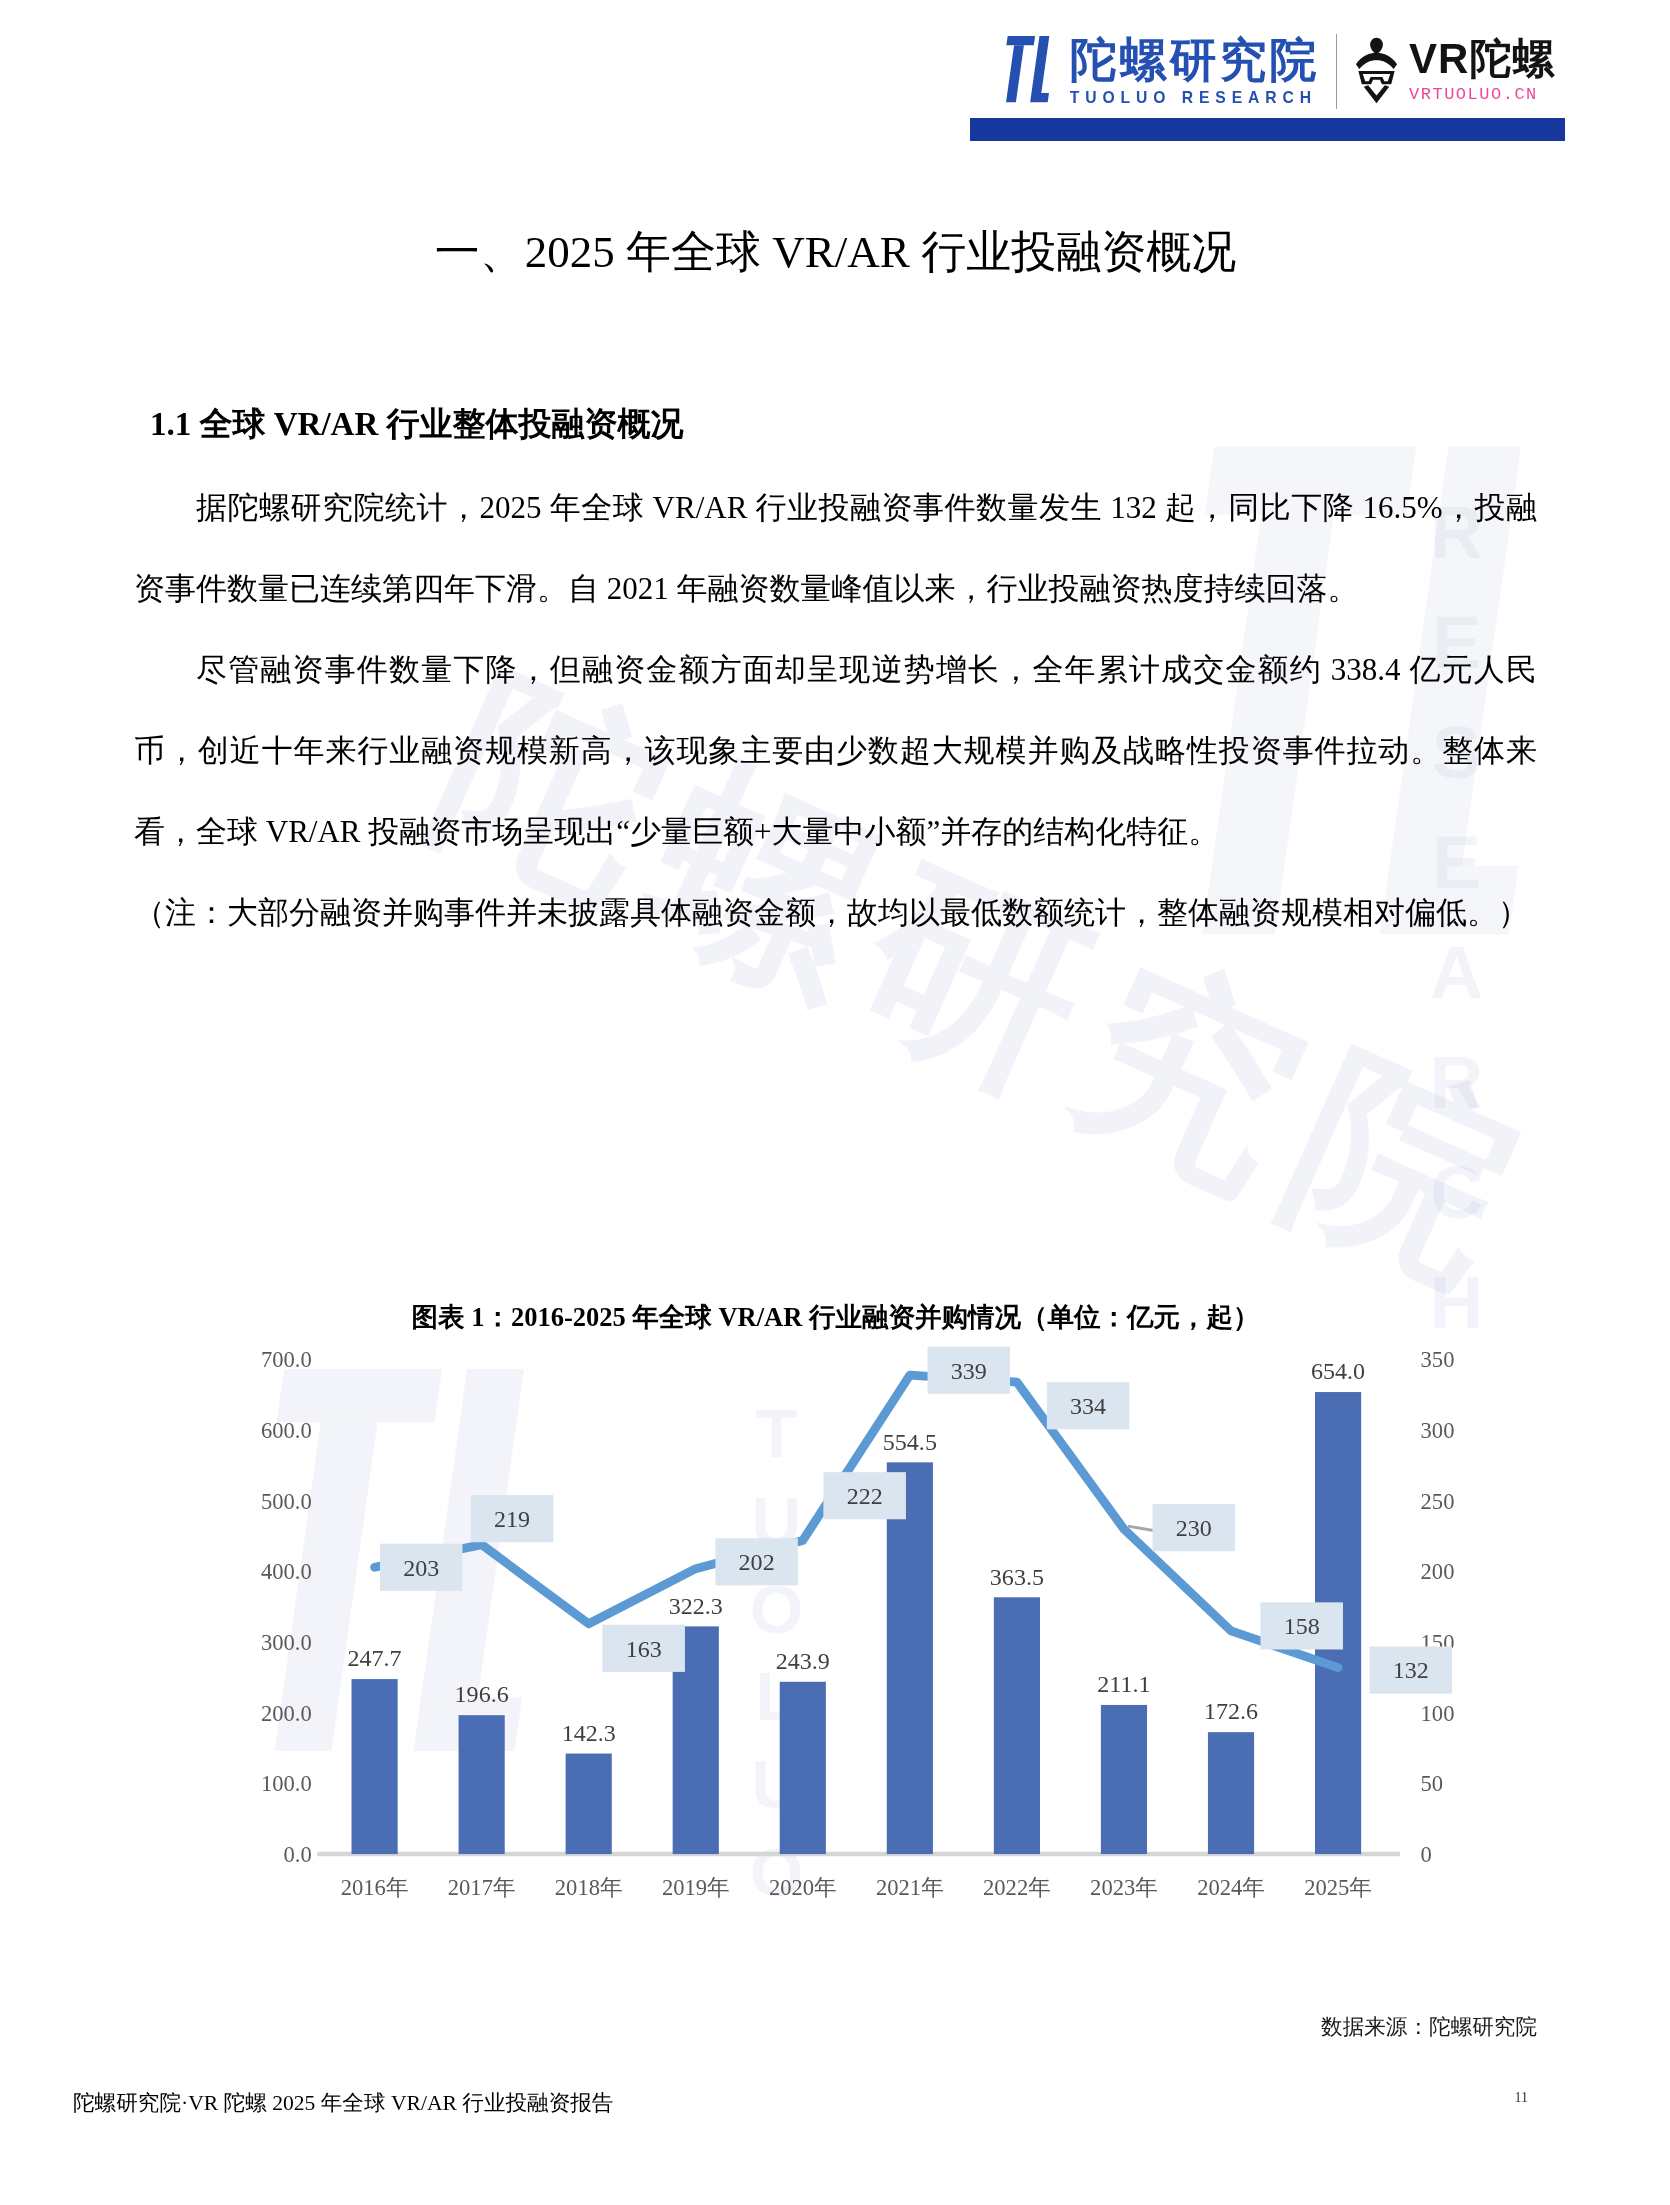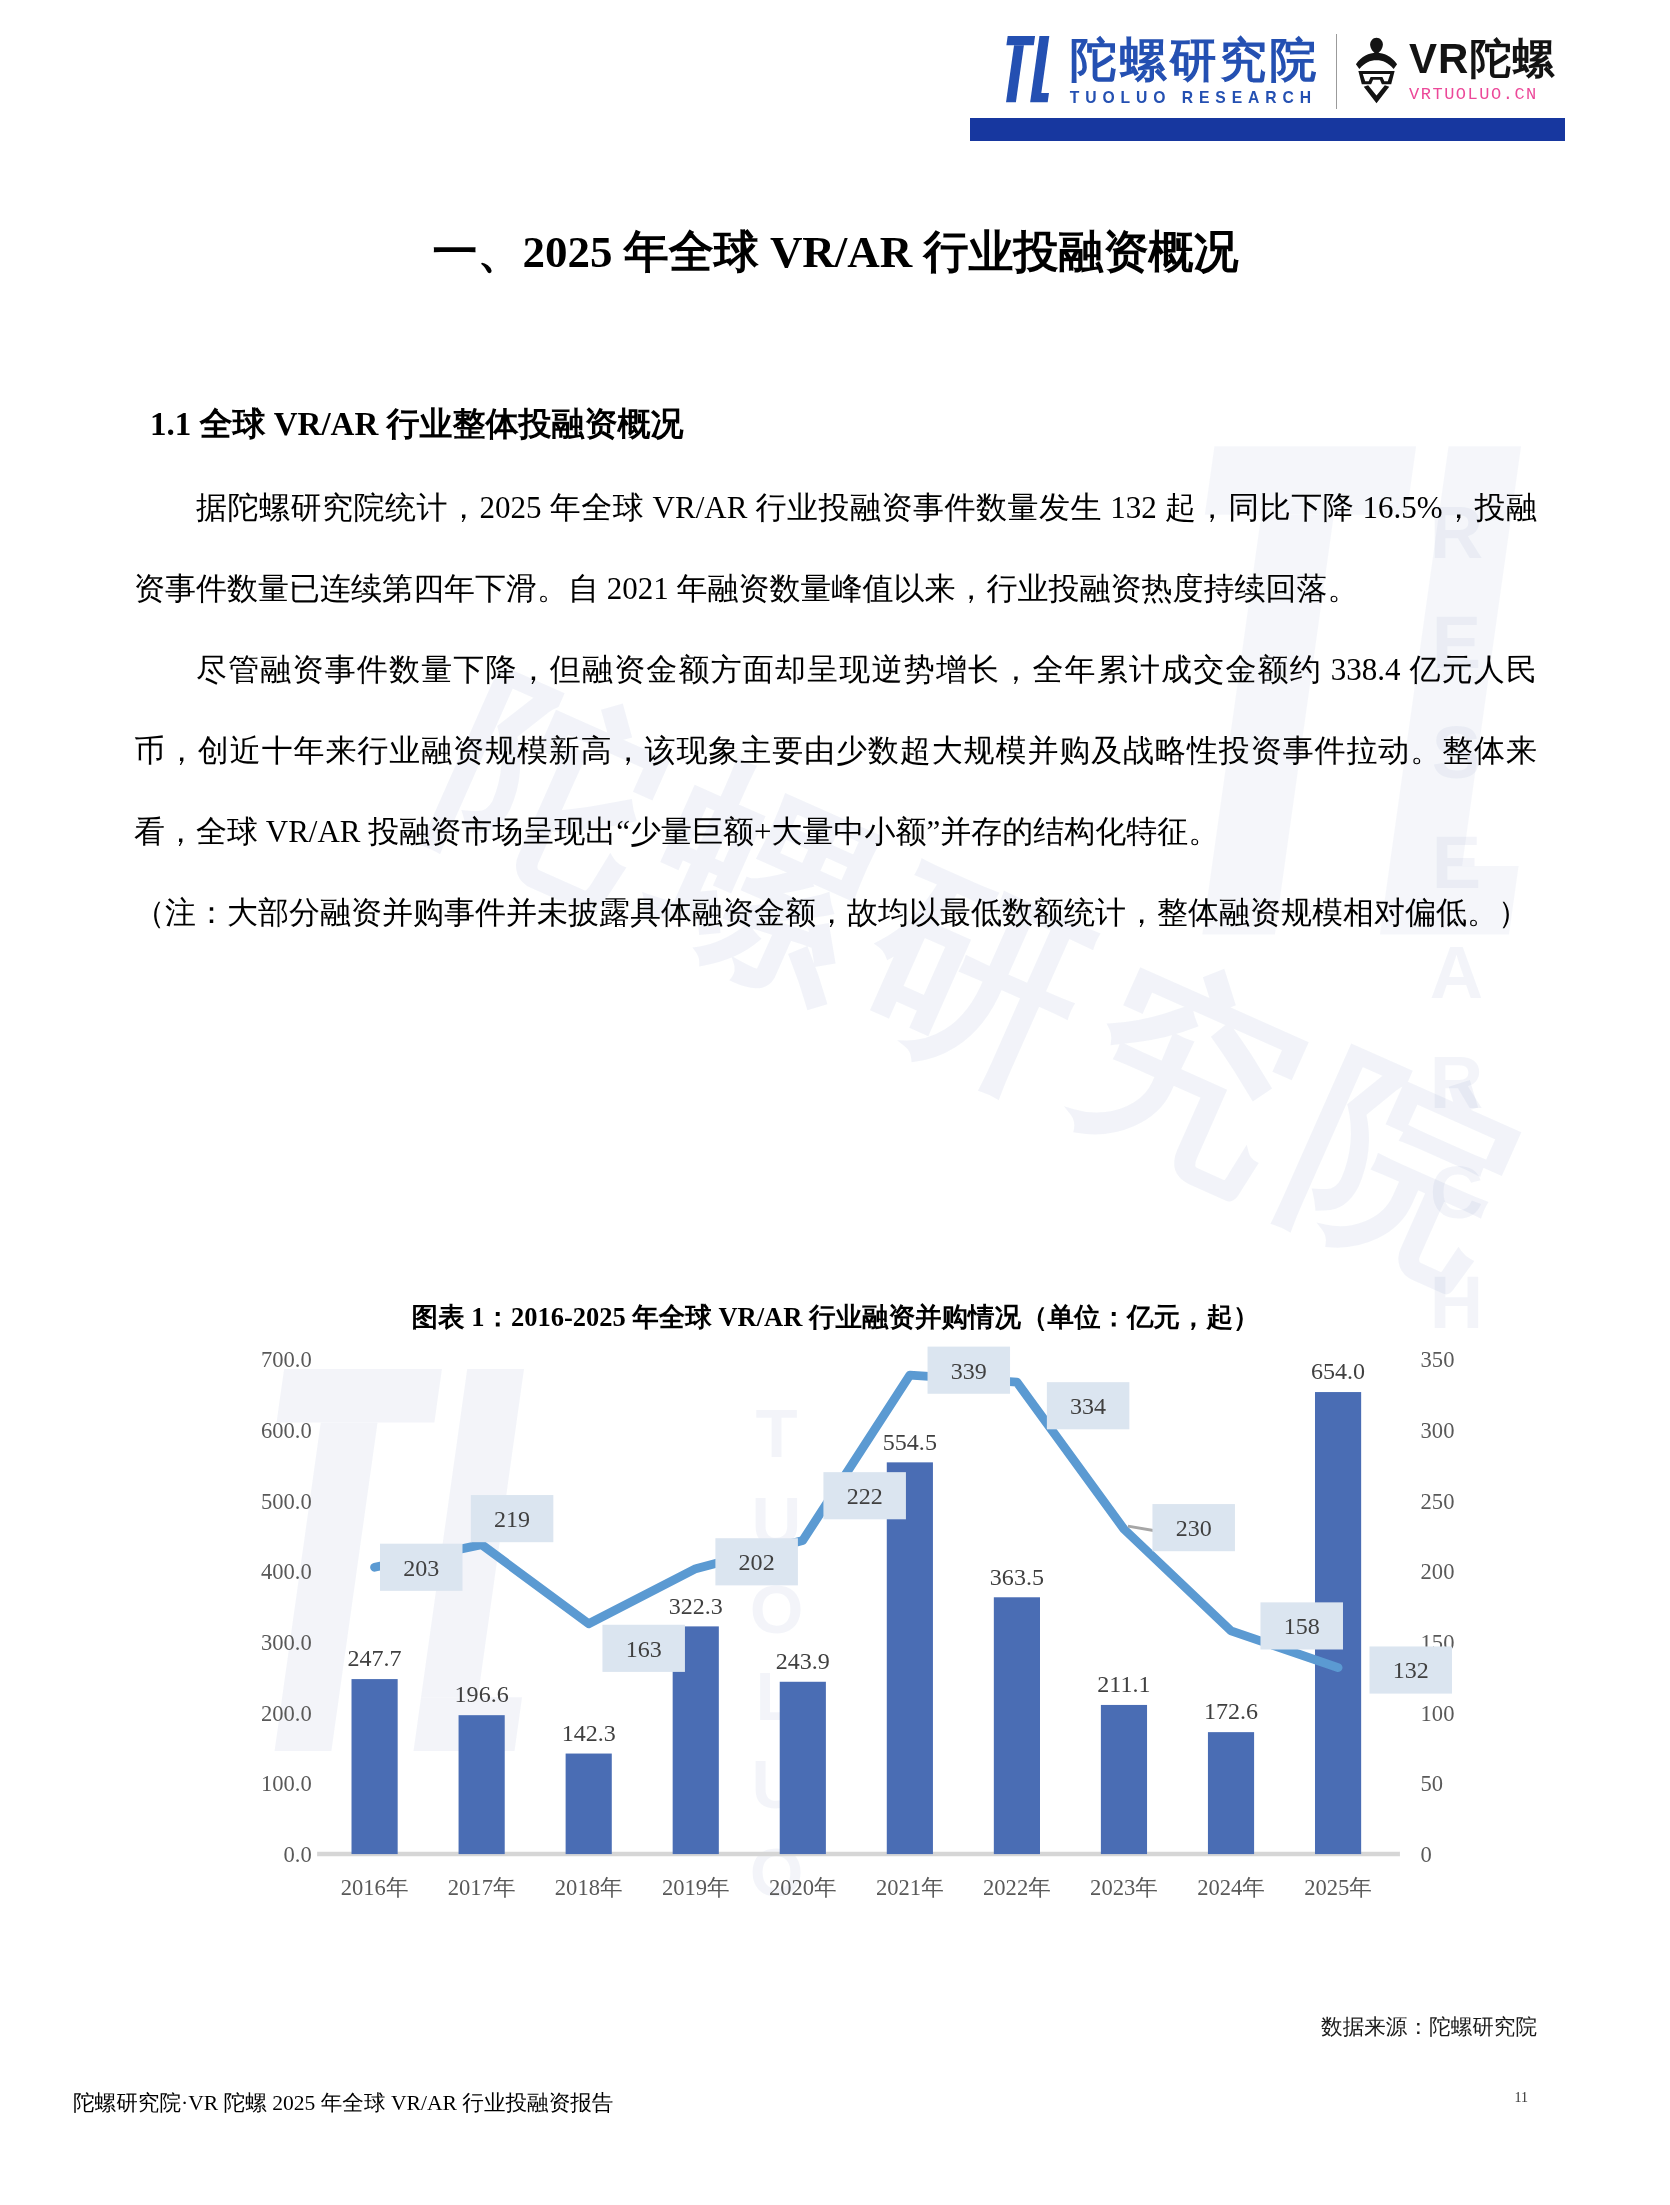--- a/index.html
+++ b/index.html
@@ -51,21 +51,21 @@
   .brand2-site {
     font-family:Liberation Mono, monospace;
     font-size:17px; letter-spacing:1.5px; color:#ec4899; margin-top:5.9px; white-space:nowrap;
   }
   .hdr-bar { position:absolute; left:970px; top:118px; width:595px; height:22.6px;
              background:#17379f; z-index:2; }
 
   
   .doc-title {
     position:absolute; left:0; top:227px; width:100%; z-index:1;
-    text-align:center; font-size:45px; font-weight:bold; line-height:1.15; margin:0;
+    text-align:center; font-size:45px; font-weight:normal; line-height:1.15; margin:0;
   }
   .sec-heading {
     position:absolute; left:134px; top:386px; z-index:1;
     font-size:33px; font-weight:bold; margin:16px; white-space:nowrap;
   }
   .body-text { position:absolute; left:134px; top:467px; width:1403px; z-index:1; }
   .body-text p {
     margin:0; font-size:31px; line-height:81px;
     text-align:justify; text-indent:2em;
   }

